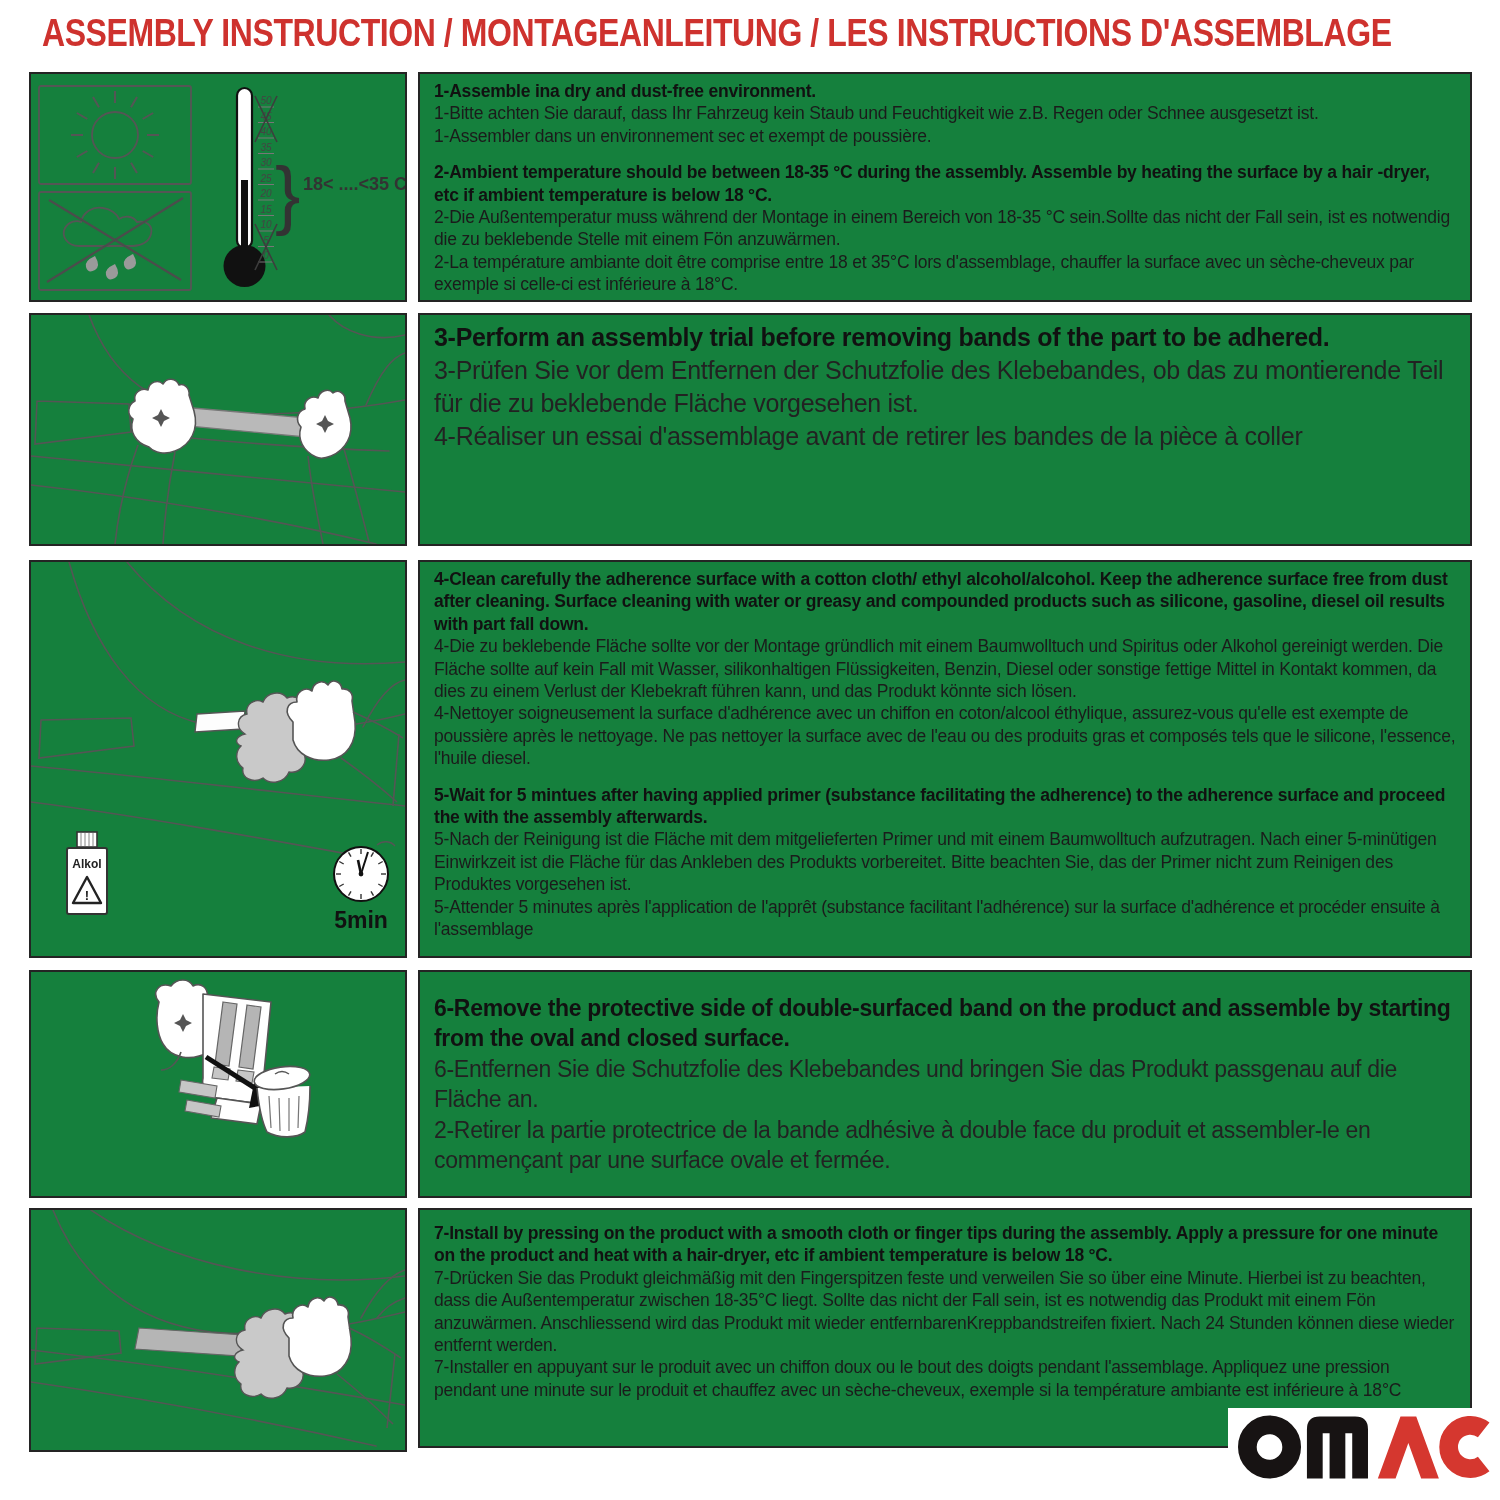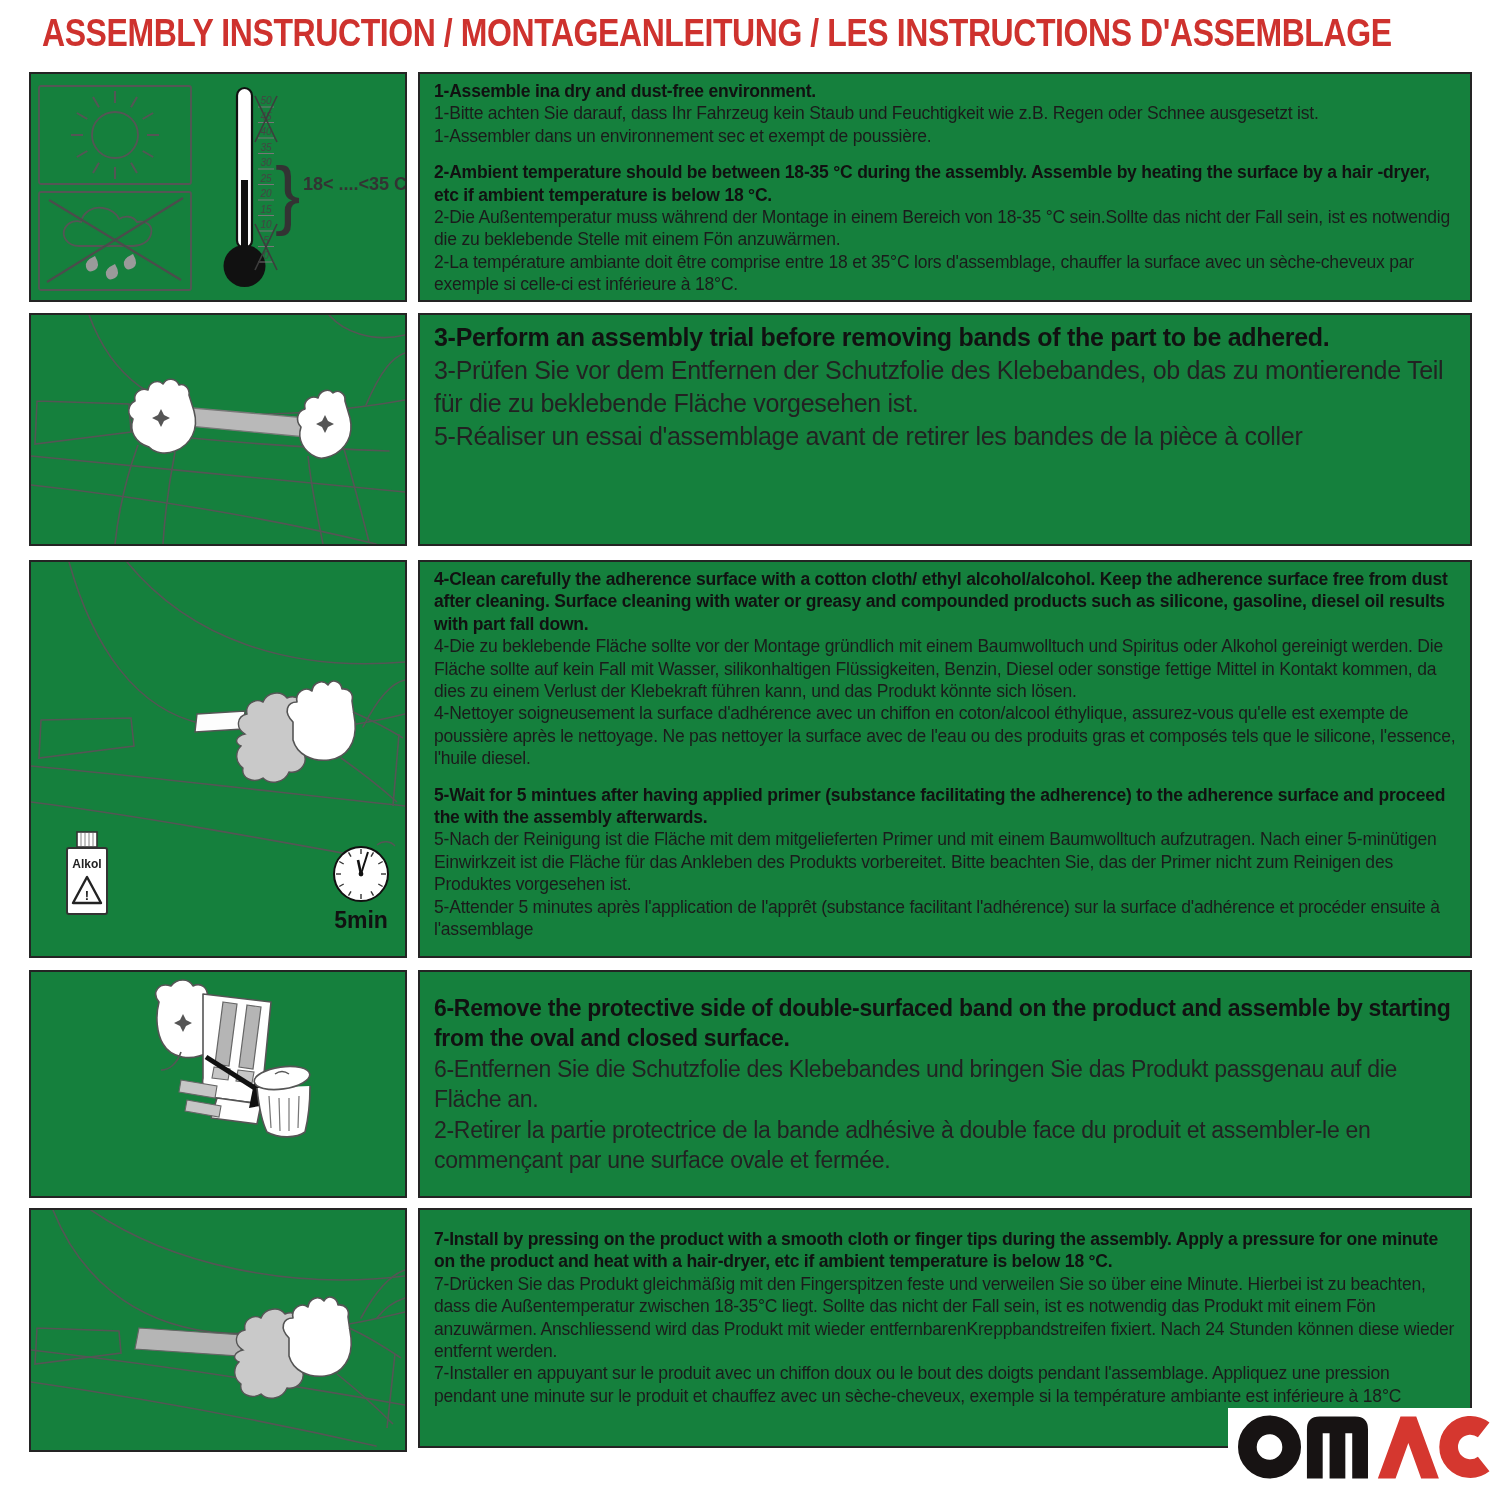--- a/index.html
+++ b/index.html
@@ -7,21 +7,21 @@
        font-family:"Liberation Sans", sans-serif;color:#1b1b1b;}
   .title{position:absolute;left:42px;top:13px;font-size:39px;line-height:39px;
          font-weight:700;color:#ce322e;white-space:nowrap;letter-spacing:-0.5px;
          transform:scaleX(0.82);transform-origin:0 50%;}
   .panel{position:absolute;border:2px solid #242424;background:#15803d;box-sizing:border-box;overflow:hidden;}
   .txt{padding:6px 14px;}
   .txt p{margin:0;}
   .small{font-size:17.5px;line-height:22.4px;letter-spacing:-0.2px;}
   .mid{font-size:25px;line-height:33px;letter-spacing:-0.3px;display:flex;flex-direction:column;color:#222;}
   .mid4{font-size:23px;line-height:30.5px;letter-spacing:-0.3px;display:flex;flex-direction:column;justify-content:center;color:#222;}
-  .pad5{padding-top:18px;}
+  .pad5{padding-top:12px;}
   .b{font-weight:700;color:#111;}
   .gap{margin-top:14px !important;}
   .illus svg{display:block;width:100%;height:100%;}
   .logo{position:absolute;left:1228px;top:1408px;width:268px;height:72px;background:#ffffff;padding-left:10px;box-sizing:border-box;}
   .logo svg{display:block;width:100%;height:100%;}
   text{font-family:"Liberation Sans", sans-serif;}
 </style>
 </head>
 <body>
 
@@ -136,21 +136,21 @@
       <path d="M277,141 C280,170 286,200 292,229" fill="none"></path>
       <path d="M313,134 C322,165 330,196 338,227" fill="none"></path>
       <polygon points="294,100 297,106 303,109 297,112 294,118 291,112 285,109 291,106" fill="#555" stroke="none"></polygon>
     </g>
   </svg>
 </div>
 
 <div class="panel txt mid" style="left:418px;top:313px;width:1054px;height:233px">
   <p class="b">3-Perform an assembly trial before removing bands of the part to be adhered.</p>
   <p>3-Prüfen Sie vor dem Entfernen der Schutzfolie des Klebebandes, ob das zu montierende Teil für die zu beklebende Fläche vorgesehen ist.</p>
-  <p>5-Réaliser un essai d'assemblage avant de retirer les bandes de la pièce à coller</p>
+  <p>4-Réaliser un essai d'assemblage avant de retirer les bandes de la pièce à coller</p>
 </div>
 
 <div class="panel illus" style="left:29px;top:560px;width:378px;height:398px">
   <svg viewBox="0 0 374 394" preserveAspectRatio="none">
     <g fill="none" stroke="#555" stroke-width="1.6" stroke-linecap="round">
       <path d="M38,0 C62,85 105,148 172,162 C240,175 310,168 374,152"></path>
       <path d="M96,0 C160,78 260,110 374,100"></path>
       <path d="M332,165 C350,130 364,120 374,118"></path>
       <path d="M10,158 L100,156 L103,184 L8,196 L10,158"></path>
       <path d="M0,204 C130,216 260,232 374,244"></path>

